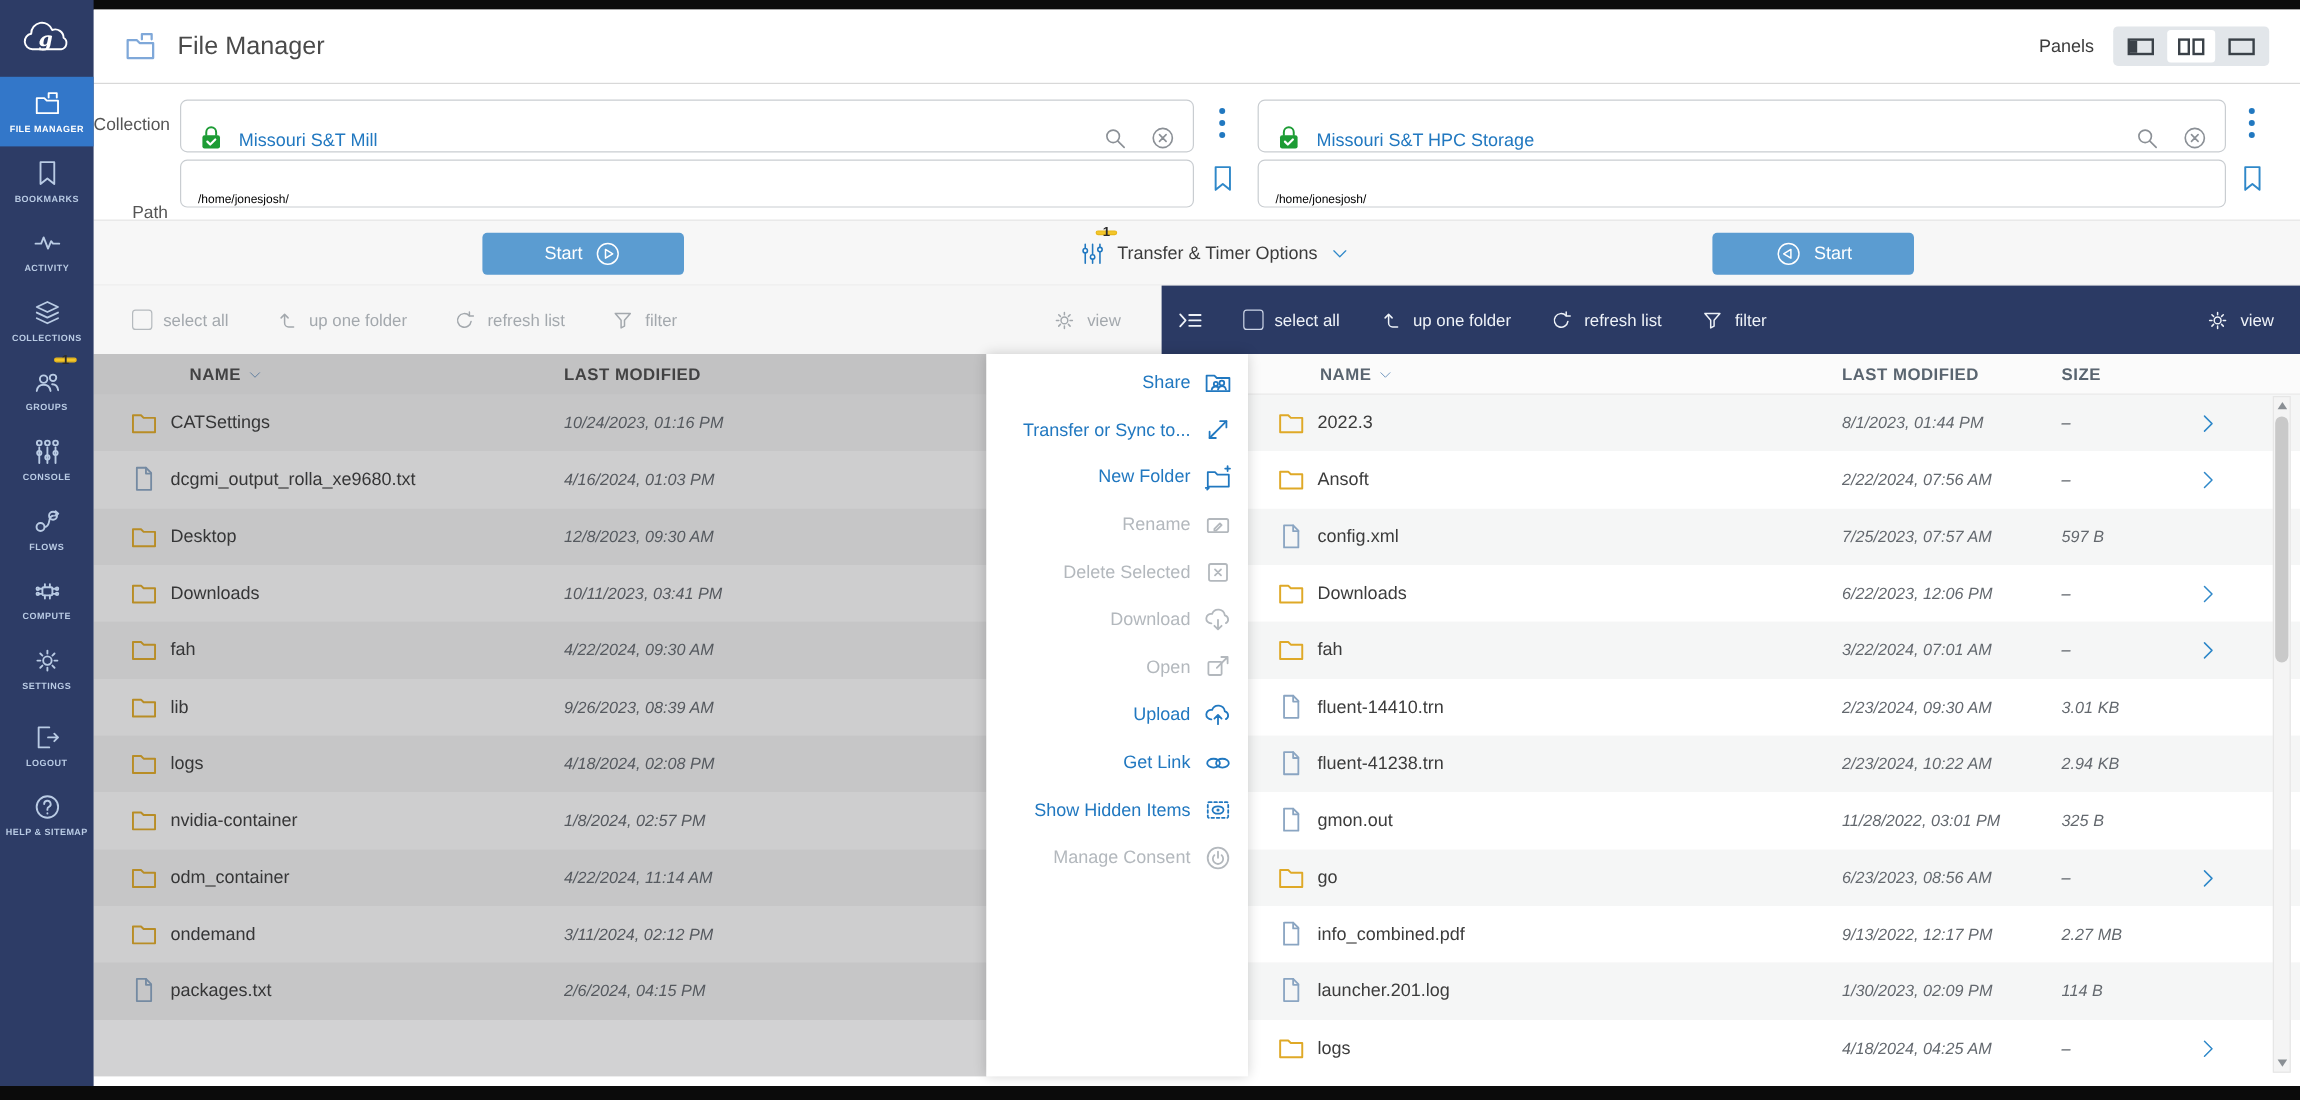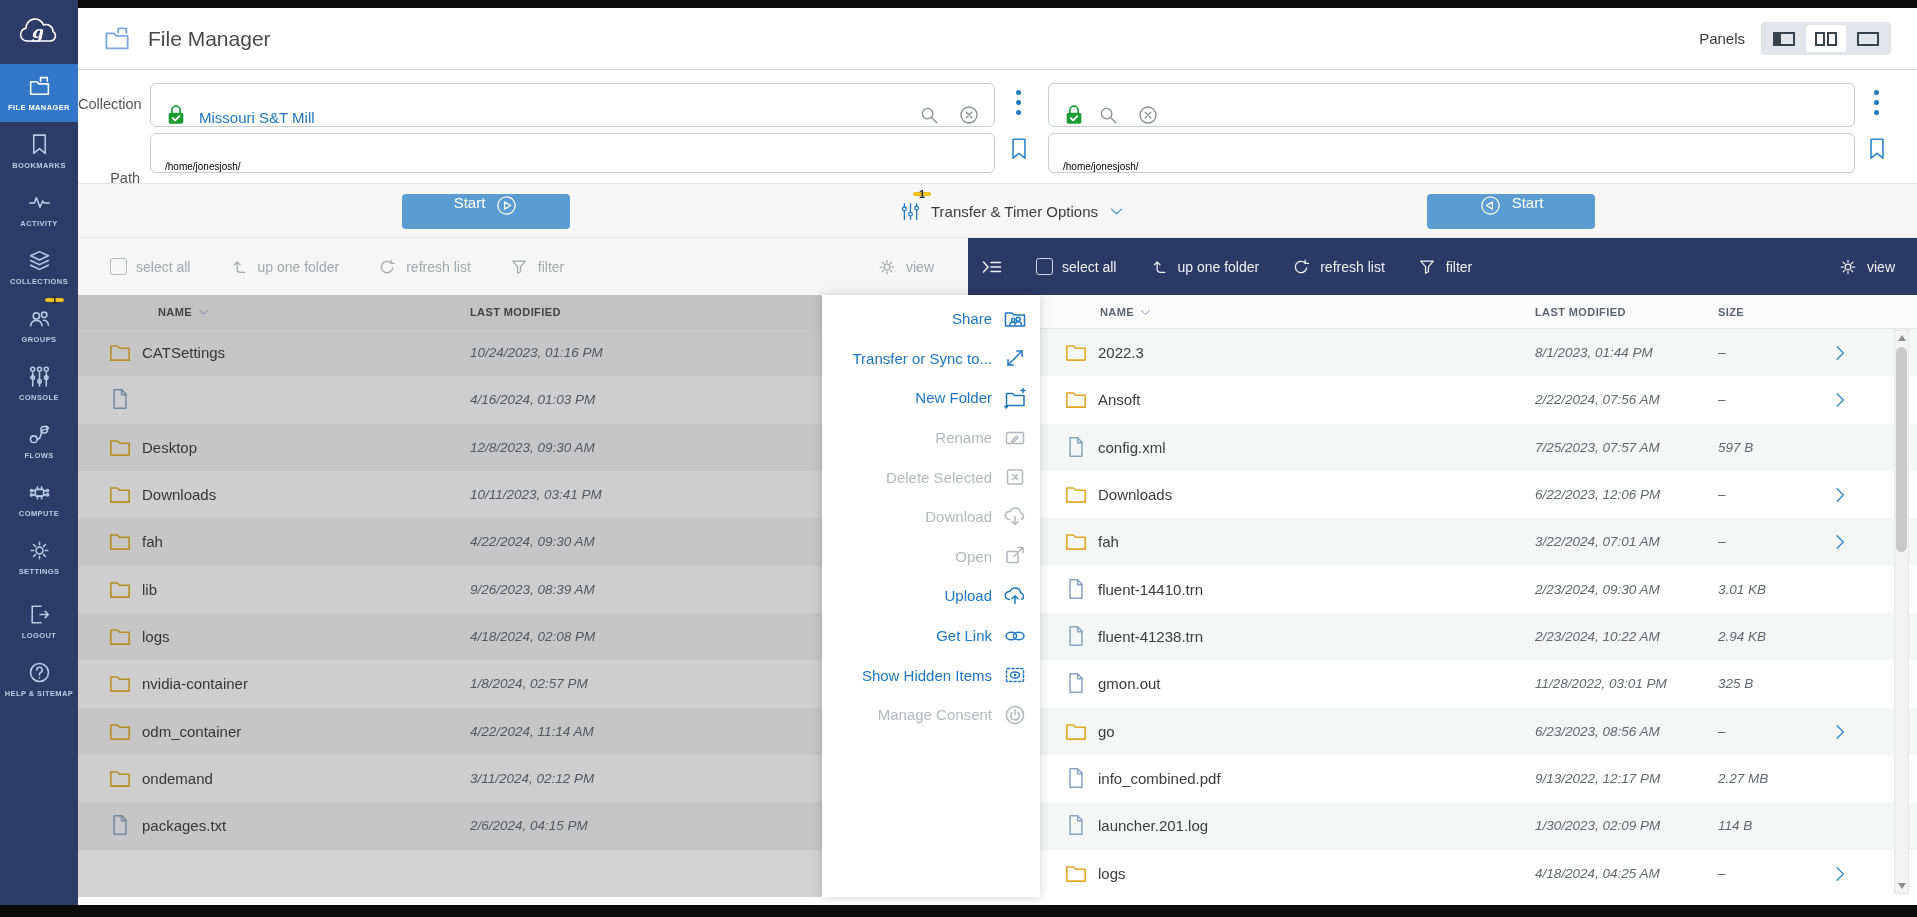--- a/index.html
+++ b/index.html
@@ -50,21 +50,21 @@
   .path-2 { left:970px; width:807px; }
   .path-text { font-size:10px; color:#000000; }
   .kebab { position:absolute; top:20px; width:14px; display:flex; flex-direction:column; align-items:center; gap:5px; cursor:pointer; }
   .kebab i { width:5px; height:5px; border-radius:50%; background:#2178c0; }
   .kebab-1 { left:933px; } .kebab-2 { left:1791px; }
   .bm { position:absolute; top:58px; color:#2f88c9; cursor:pointer; }
   .bm-1 { left:928px; } .bm-2 { left:1786px; }
 
   
   .transfer-bar { position:absolute; left:78px; top:183px; right:0; height:55px; background:#f7f7f7; border-top:1px solid #e5e5e5; border-bottom:1px solid #ececec; z-index:2; }
-  .start-btn { position:absolute; top:10px; width:168px; height:35px; background:#5b9cd1; border:none; border-radius:4px; color:#fff; font-size:15px; display:flex; justify-content:center; gap:10px; cursor:pointer; font-family:inherit; }
+  .start-btn { position:absolute; top:10px; width:168px; height:35px; background:#5b9cd1; border:none; border-radius:4px; color:#fff; font-size:15px; display:flex; align-items:center; justify-content:center; gap:10px; cursor:pointer; font-family:inherit; }
   .start-left { left:324px; } .start-right { left:1349px; }
   .opts { position:absolute; left:822px; top:0; height:55px; display:flex; align-items:center; gap:10px; cursor:pointer; }
   .opts-label { font-size:15px; color:#3c3c3c; }
   .opts .icon-wrap { color:#2178c0; }
   .opts .badge { top:-9px; right:-10px; }
   .opts-chev { color:#2f88c9; }
 
   
   .toolbar { position:absolute; left:78px; top:238px; right:0; height:57px; display:flex; z-index:2; }
   .tb-left { width:890px; background:#f6f6f6; display:flex; align-items:center; gap:38px; padding-left:32px; color:#a3a8ad; font-size:14px; }
@@ -74,21 +74,21 @@
   .tb-right .tb-check { border-color:#cdd6e8; }
   .tb-view-l { margin-left:auto; margin-right:34px; }
   .tb-view-r { margin-left:auto; margin-right:22px; }
   .tb-ico { width:20px; height:20px; }
 
   
   .content { position:absolute; left:78px; top:295px; right:0; height:602px; z-index:2; }
   .list { position:absolute; top:0; height:602px; }
   .list-left { left:0; width:744px; }
   .list-right { left:962px; right:0; }
-  .list-header { height:34px; position:relative; font-size:11px; font-weight:bold; letter-spacing:.4px; }
+  .list-header { height:34px; position:relative; font-size:14px; font-weight:bold; letter-spacing:.4px; }
   .list-left .list-header { background:#ececec; color:#4c4c4c; }
   .list-right .list-header { background:#fbfbfb; color:#5a6570; border-bottom:1px solid #e6e6e6; }
   .hcell { position:absolute; top:0; height:34px; display:flex; align-items:center; gap:5px; }
   .sort-chev { color:#6f94bd; }
   .row { position:relative; height:47.33px; font-size:15px; }
   .list-left .row:nth-child(odd) { background:#f0f1f1; }
   .list-left .row:nth-child(even) { background:#fafafa; }
   .list-right .row:nth-child(odd) { background:#f5f6f6; }
   .list-right .row:nth-child(even) { background:#ffffff; }
   .cell { position:absolute; top:0; height:100%; display:flex; align-items:center; white-space:nowrap; }
@@ -433,20 +433,21 @@
     <svg class="icon bm bm-1" width="26" height="42" viewBox="0 0 24 24">
         <use href="#sym-bookmark"></use>
       </svg>
 
     <div class="inputbox coll-input coll-2">
       <svg width="22" height="22" viewBox="0 0 24 24">
         <path d="M7.5 10V6.8a4.5 4.5 0 0 1 9 0V10" fill="none" stroke="#1d9c35" stroke-width="1.8"></path>
         <rect x="4" y="9.5" width="16" height="12" rx="2" fill="#1d9c35"></rect>
         <path d="M8.5 15.3l2.6 2.6 4.6-4.6" fill="none" stroke="#fff" stroke-width="2" stroke-linecap="round" stroke-linejoin="round"></path>
       </svg>
+      <span class="coll-text">Missouri S&amp;T HPC Storage</span>
       <span class="in-icons">
         <svg class="icon" width="22" height="22">
             <use href="#sym-search"></use>
           </svg>
         <svg class="icon" width="22" height="22">
             <use href="#sym-clear"></use>
           </svg>
       </span>
     </div>
     <div class="kebab kebab-2">
@@ -575,20 +576,21 @@
     <svg class="icon row-icon folder">
               <use href="#sym-folder"></use>
             </svg>
     <span class="cell name-cell">CATSettings</span>
     <span class="cell meta-cell mod-cell">10/24/2023, 01:16 PM</span>
   </div>
           <div class="row">
     <svg class="icon row-icon file">
               <use href="#sym-file"></use>
             </svg>
+    <span class="cell name-cell">dcgmi_output_rolla_xe9680.txt</span>
     <span class="cell meta-cell mod-cell">4/16/2024, 01:03 PM</span>
   </div>
           <div class="row">
     <svg class="icon row-icon folder">
               <use href="#sym-folder"></use>
             </svg>
     <span class="cell name-cell">Desktop</span>
     <span class="cell meta-cell mod-cell">12/8/2023, 09:30 AM</span>
   </div>
           <div class="row">

